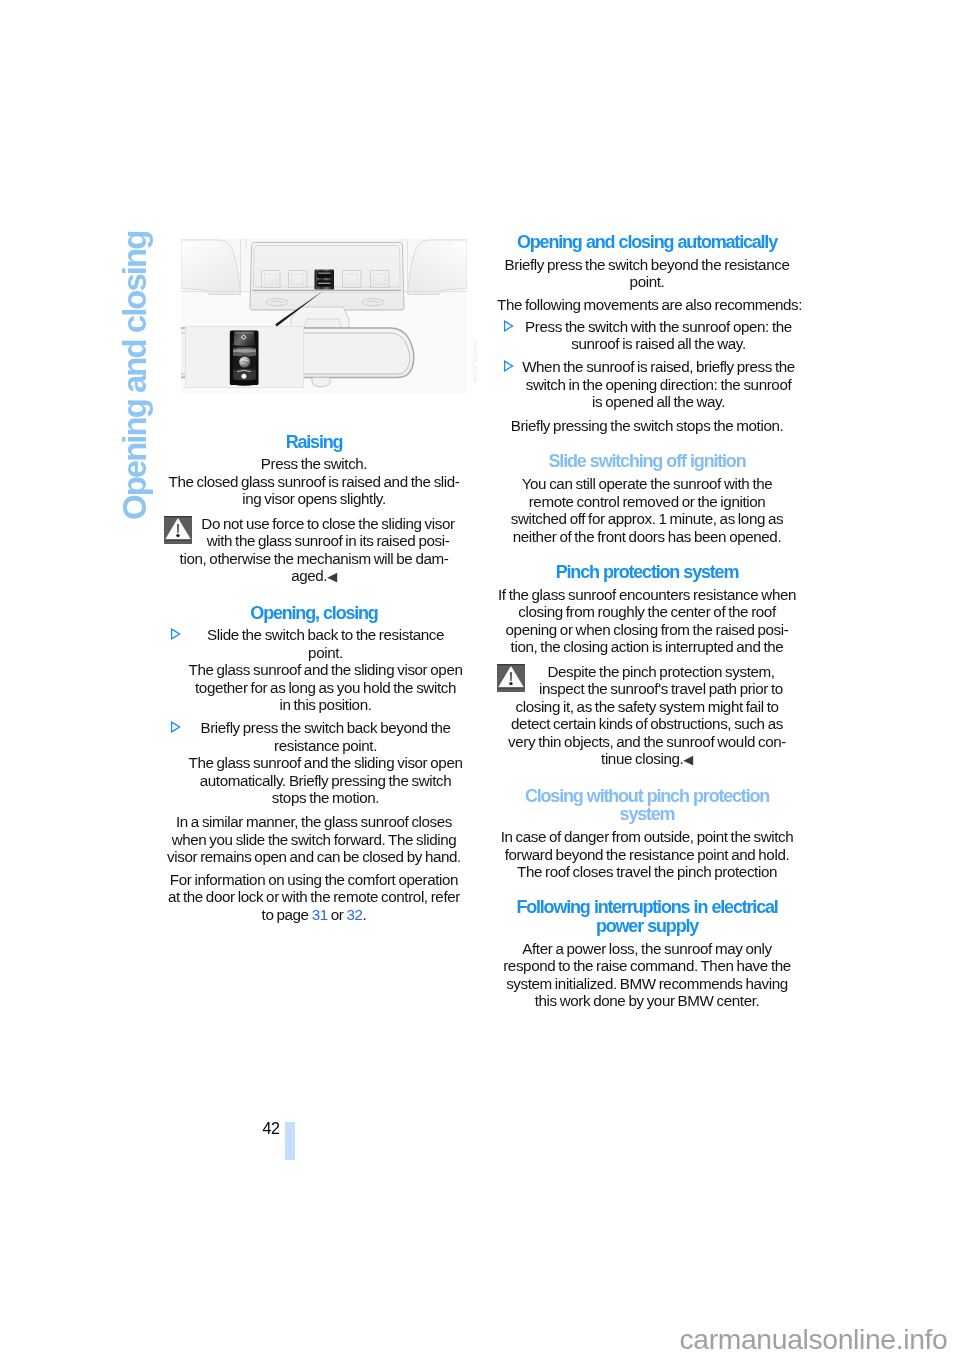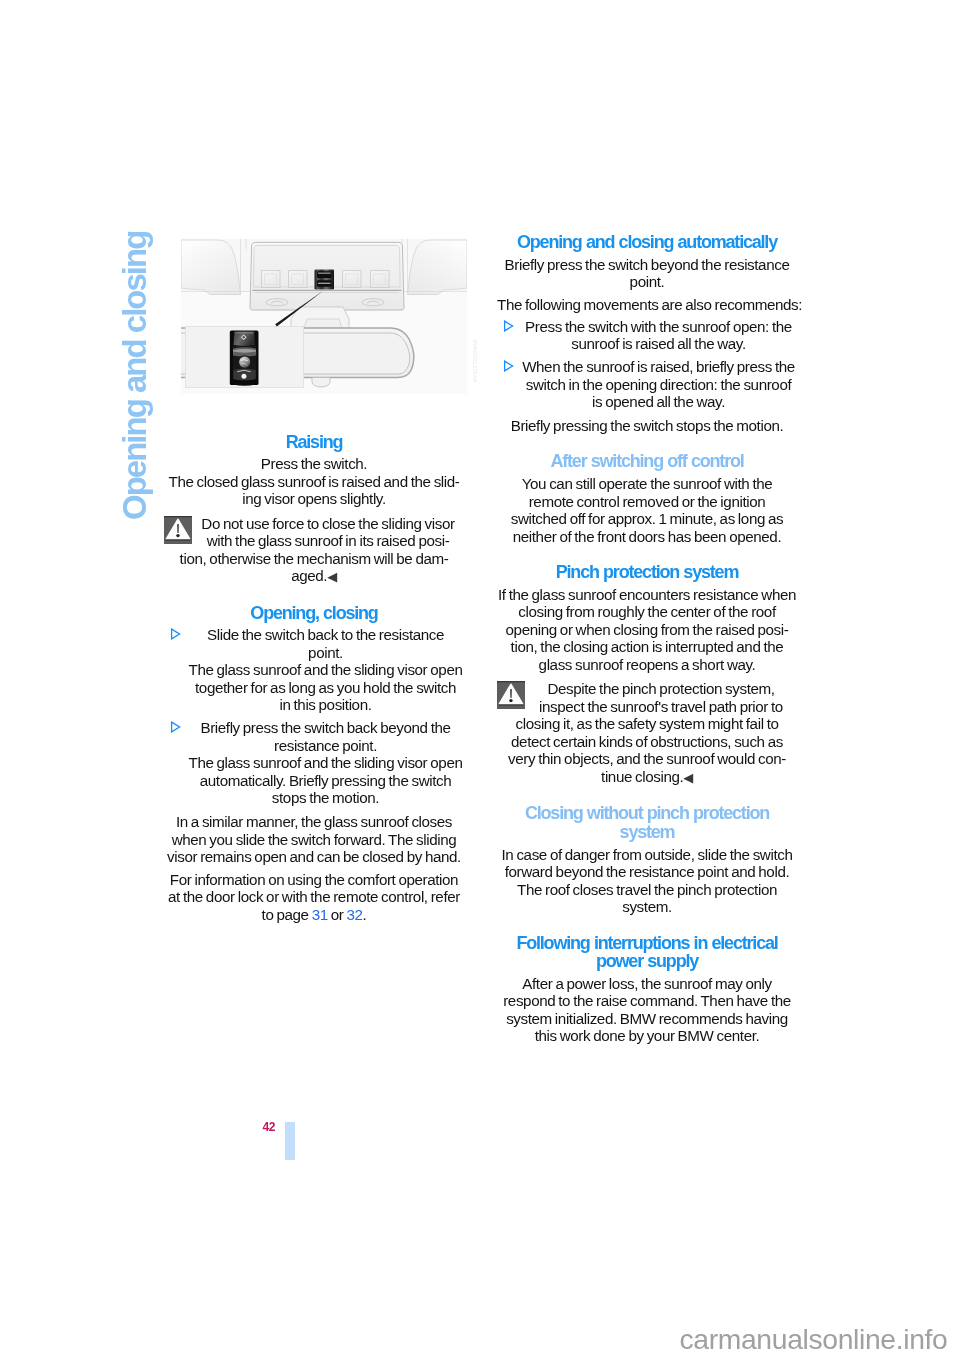--- a/index.html
+++ b/index.html
@@ -36,22 +36,22 @@
   .warn-icon{float:left; width:28px; height:28px; margin:1px 0 0 0; line-height:0;}
   .warn-ind{}
   .backarrow{font-size:13px; color:#3a3a3a;}
   .pref{color:#2269f2;}
 
   .figure{position:absolute; left:181px; top:239px; width:286px; height:155px;}
   .fig-code{position:absolute; left:472px; top:339px; font-size:5px; color:#e6e6e6;
             writing-mode:vertical-rl; transform:rotate(180deg); letter-spacing:0.3px;
             font-family:"Liberation Sans",sans-serif;}
 
-  .pagenum{position:absolute; left:262.5px; top:1119.5px; font-size:12px; color:#be185d;
-           letter-spacing:-0.4px;font-weight:bold;}
+  .pagenum{position:absolute; left:262.5px; top:1119.5px; font-size:16px; color:#000000;
+           letter-spacing:-0.4px;}
   .pagebar{position:absolute; left:285px; top:1122px; width:10px; height:38px; background:#c3defa;}
   .watermark{position:absolute; left:679.5px; top:1324.5px; font-size:28.3px;
              color:#a0a0a0; letter-spacing:-0.35px; line-height:28px;text-align:right;}
 </style>
 </head>
 <body>
 
 <div class="page">
   <div class="chapter-title" style="transform: translate(118px, 520px) rotate(-90deg);">Opening and closing</div>
   <div class="figure" id="figHost"><svg viewBox="0 0 286 155" width="286" height="155">
@@ -272,37 +272,36 @@
         <span class="bullet-body">
           <span class="ln">When the sunroof is raised, briefly press the</span>
           <span class="ln">switch in the opening direction: the sunroof</span>
           <span class="ln">is opened all the way.</span>
         </span>
       </div>
       <div class="blk">
         <span class="ln">Briefly pressing the switch stops the motion.</span>
       </div>
       <h2 class="hd light">
-        <span class="hl">After switching off control</span>
+        <span class="hl">Slide switching off ignition</span>
       </h2>
       <div class="blk">
         <span class="ln">You can still operate the sunroof with the</span>
         <span class="ln">remote control removed or the ignition</span>
         <span class="ln">switched off for approx. 1 minute, as long as</span>
         <span class="ln">neither of the front doors has been opened.</span>
       </div>
       <h2 class="hd">
         <span class="hl">Pinch protection system</span>
       </h2>
       <div class="blk">
         <span class="ln">If the glass sunroof encounters resistance when</span>
         <span class="ln">closing from roughly the center of the roof</span>
         <span class="ln">opening or when closing from the raised posi-</span>
         <span class="ln">tion, the closing action is interrupted and the</span>
-        <span class="ln">glass sunroof reopens a short way.</span>
       </div>
       <div class="blk warn-block">
         <span class="warn-icon"><svg viewBox="0 0 28 28" width="28" height="28">
             <rect width="28" height="28" fill="#5d5d5d"></rect>
             <rect width="28" height="1.3" fill="#393939"></rect>
             <path d="M13.4 2.7 q0.55 -0.55 1.1 0 L26.3 22.4 q0.5 1 -0.7 1 H2.4 q-1.2 0 -0.7 -1 Z" fill="#fcfcfc"></path>
             <path d="M13.25 8.2 q0.75 -0.45 1.5 0 l-0.2 8.6 q-0.55 0.35 -1.1 0 z" fill="#1f1f1f"></path>
             <circle cx="13.95" cy="19.6" r="1.7" fill="#1f1f1f"></circle>
             <rect x="1.4" y="23.4" width="25.2" height="1.3" fill="#3d3d3d"></rect>
           </svg></span>
@@ -311,24 +310,23 @@
         <span class="ln">closing it, as the safety system might fail to</span>
         <span class="ln">detect certain kinds of obstructions, such as</span>
         <span class="ln">very thin objects, and the sunroof would con-</span>
         <span class="ln">tinue closing.<span class="backarrow">◀</span></span>
       </div>
       <h2 class="hd light">
         <span class="hl">Closing without pinch protection</span>
         <span class="hl">system</span>
       </h2>
       <div class="blk">
-        <span class="ln">In case of danger from outside, slide the switch</span>
+        <span class="ln">In case of danger from outside, point the switch</span>
         <span class="ln">forward beyond the resistance point and hold.</span>
         <span class="ln">The roof closes travel the pinch protection</span>
-        <span class="ln">system.</span>
       </div>
       <h2 class="hd">
         <span class="hl">Following interruptions in electrical</span>
         <span class="hl">power supply</span>
       </h2>
       <div class="blk">
         <span class="ln">After a power loss, the sunroof may only</span>
         <span class="ln">respond to the raise command. Then have the</span>
         <span class="ln">system initialized. BMW recommends having</span>
         <span class="ln">this work done by your BMW center.</span>

